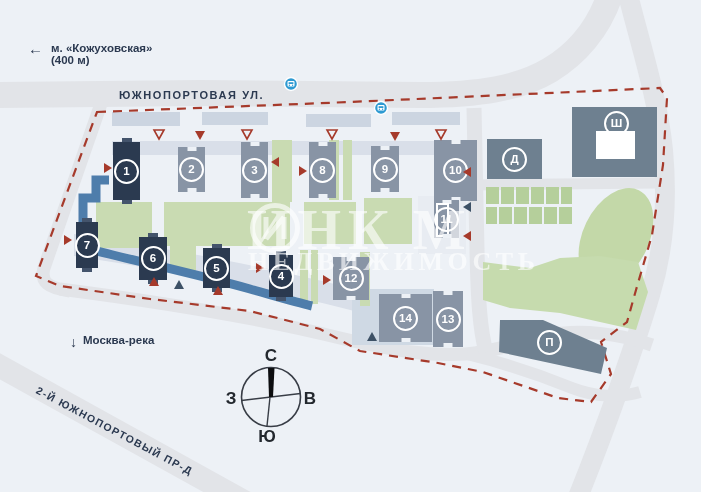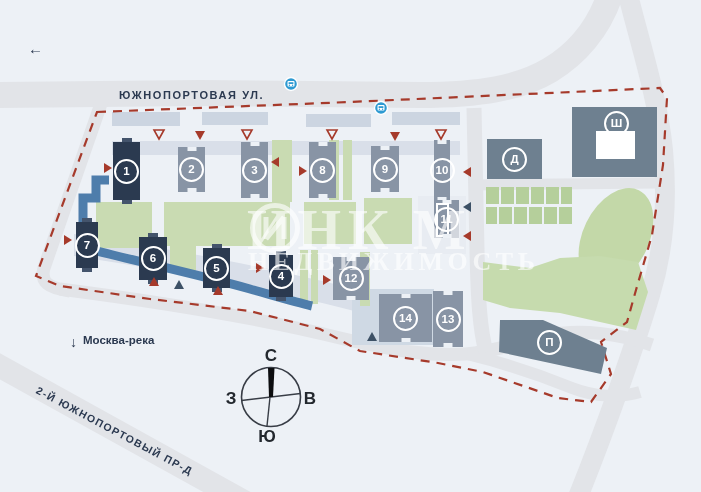--- a/index.html
+++ b/index.html
@@ -132,21 +132,21 @@
     </div>
   <div class="bld gray" style="left:241px;top:142px;width:27px;height:56px">
       <span class="blabel">3</span>
     </div>
   <div class="bld gray" style="left:309px;top:142px;width:27px;height:56px">
       <span class="blabel">8</span>
     </div>
   <div class="bld gray" style="left:371px;top:146px;width:28px;height:46px">
       <span class="blabel">9</span>
     </div>
-  <div class="bld gray" style="left:434px;top:140px;width:16px;height:61px">
+  <div class="bld gray" style="left:434px;top:140px;width:43px;height:61px">
       <span class="blabel">10</span>
     </div>
   <div class="bld gray" style="left:434px;top:200px;width:25px;height:38px">
     <span class="abs" style="left:2px;top:3px;width:9px;height:30px;border:2px solid #fff;"></span>
     <span class="blabel">11</span>
     </div>
   <div class="bld dark" style="left:76px;top:222px;width:22px;height:46px">
       <span class="blabel">7</span>
     </div>
   <div class="bld dark" style="left:139px;top:237px;width:28px;height:43px">
@@ -234,20 +234,24 @@
         <text x="271" y="361">С</text>
         <text x="267" y="442">Ю</text>
         <text x="231" y="404">З</text>
         <text x="310" y="404">В</text>
       </g>
     </g>
   </svg>
 
   <div class="maptext metro">
     <span class="arrow">←</span>
+    <span>
+      <span class="l1">м. «Кожуховская»</span><br>
+      <span class="l2">(400 м)</span>
+    </span>
   </div>
 
   <div class="maptext street1">ЮЖНОПОРТОВАЯ УЛ.</div>
   <div class="maptext street2">2-Й ЮЖНОПОРТОВЫЙ ПР-Д</div>
 
   <div class="maptext river">
     <span class="arrow">↓</span>
     <span>Москва-река</span>
   </div>
 

